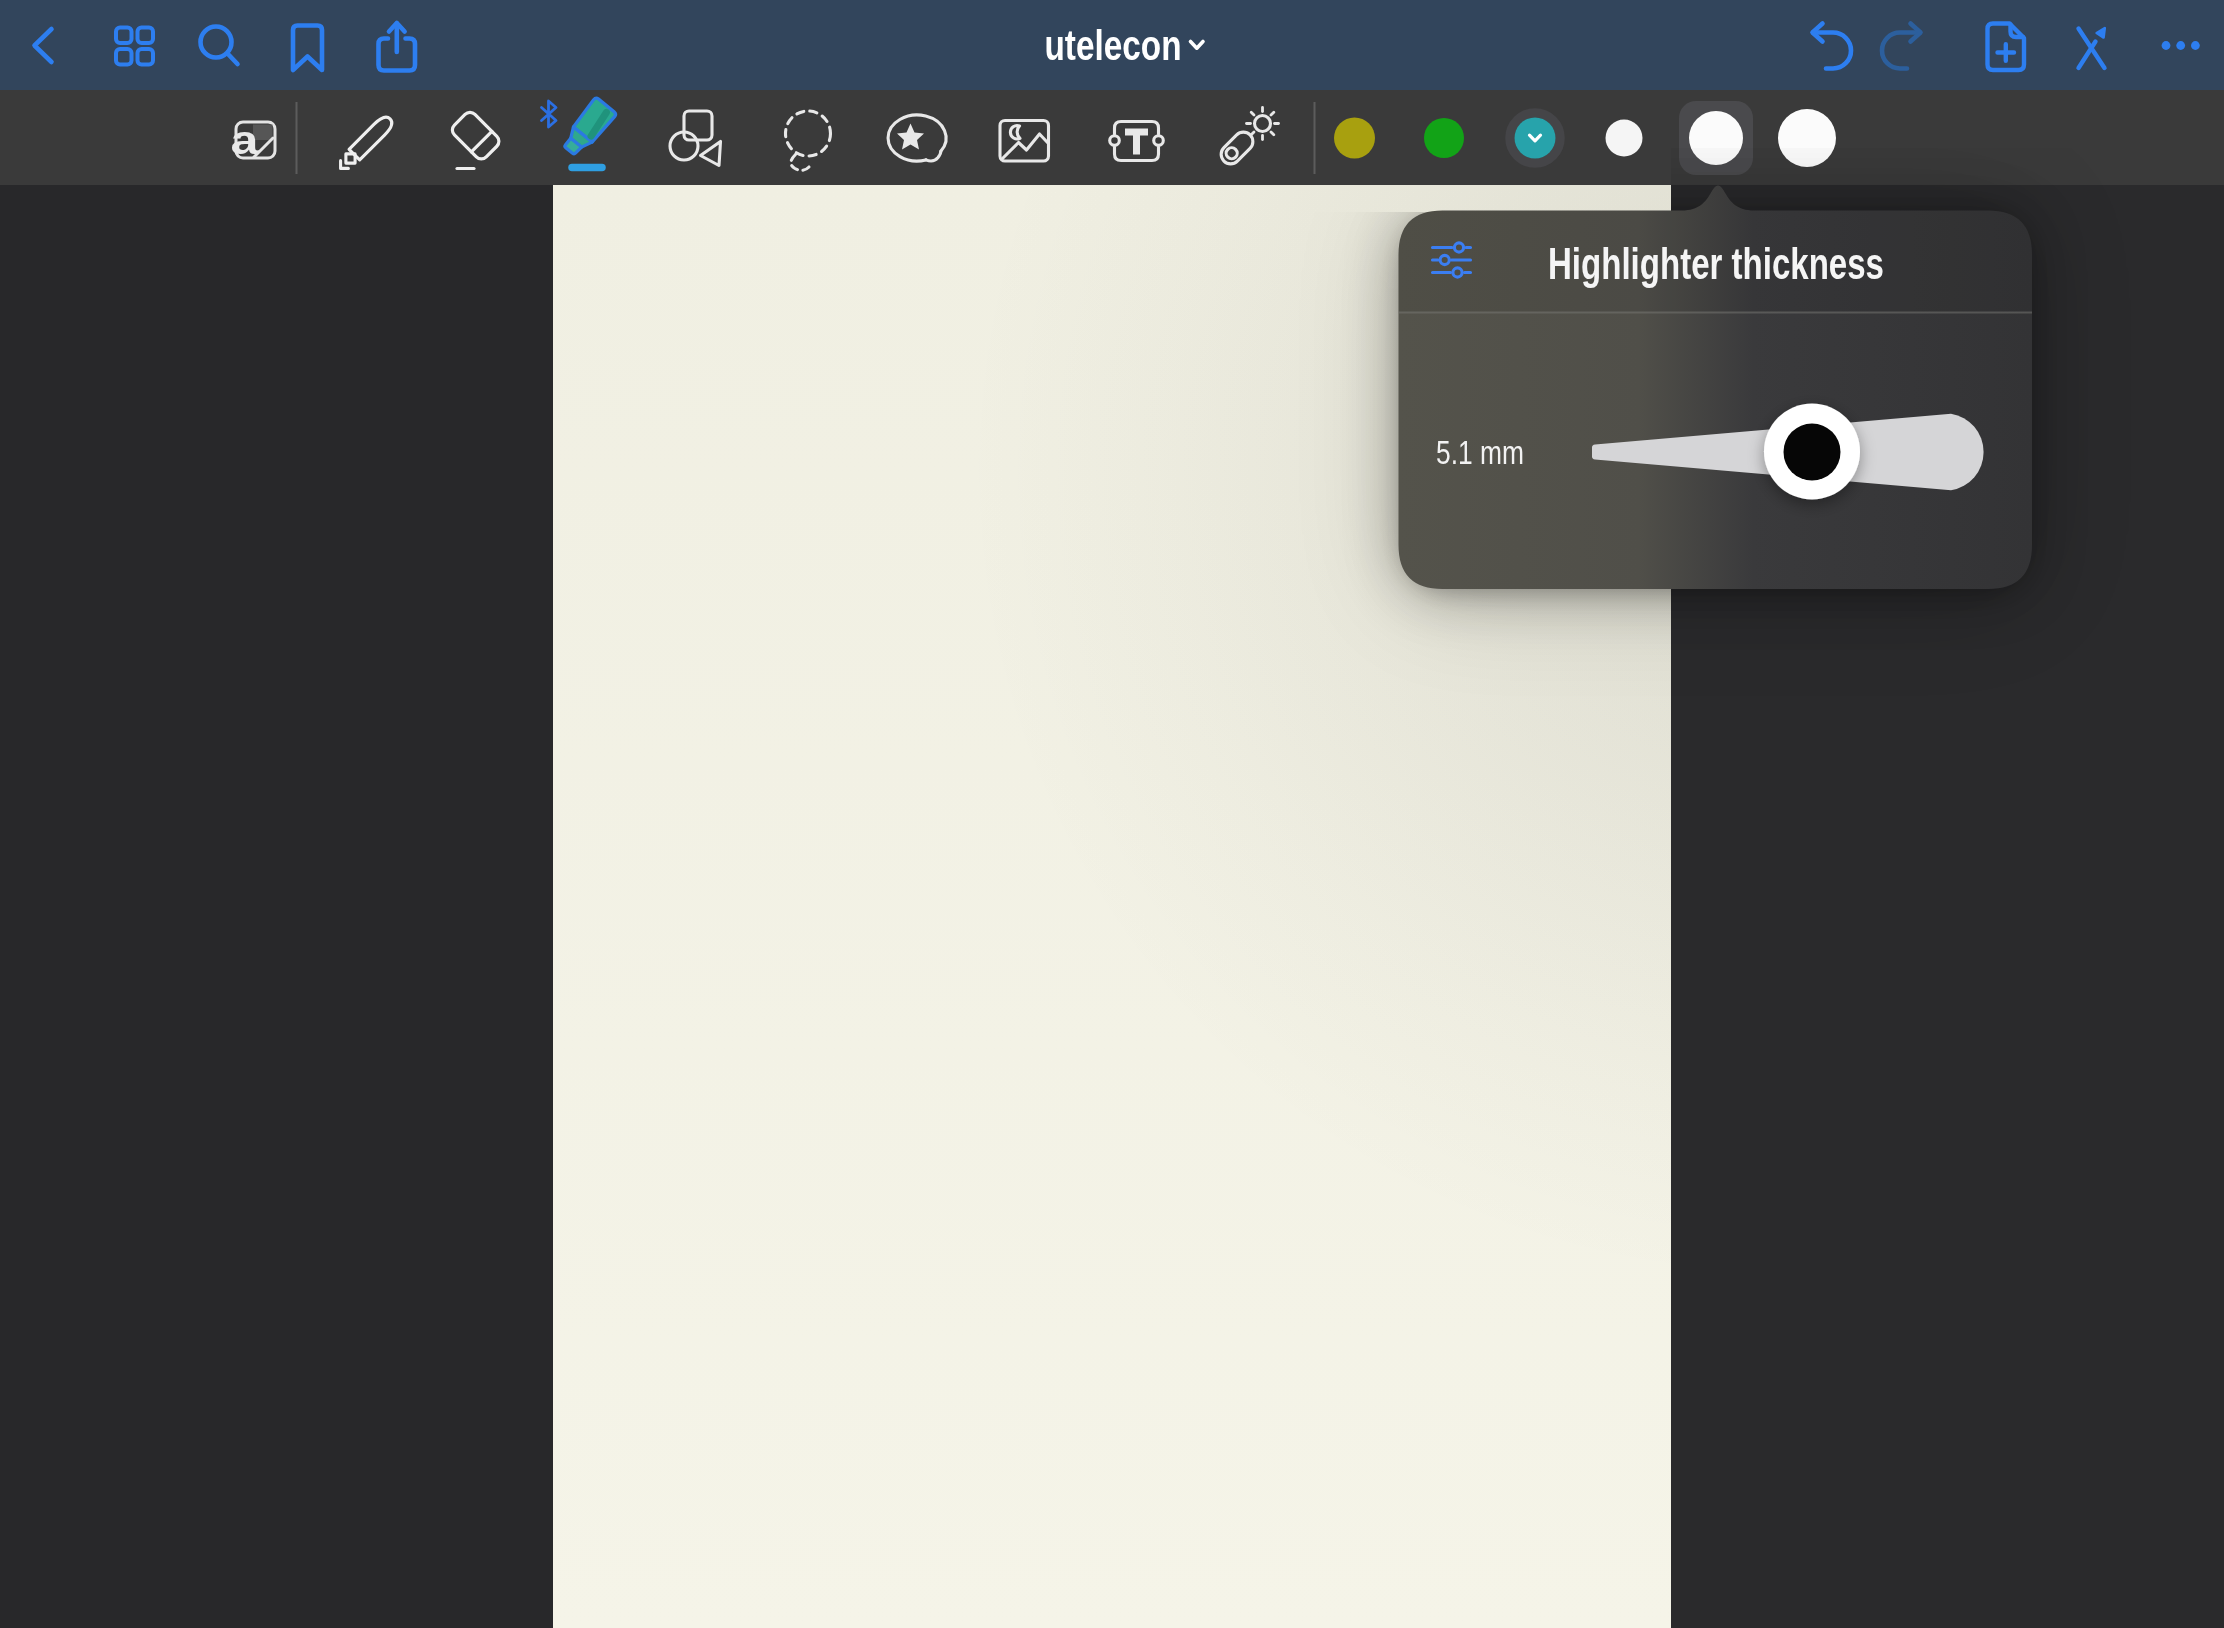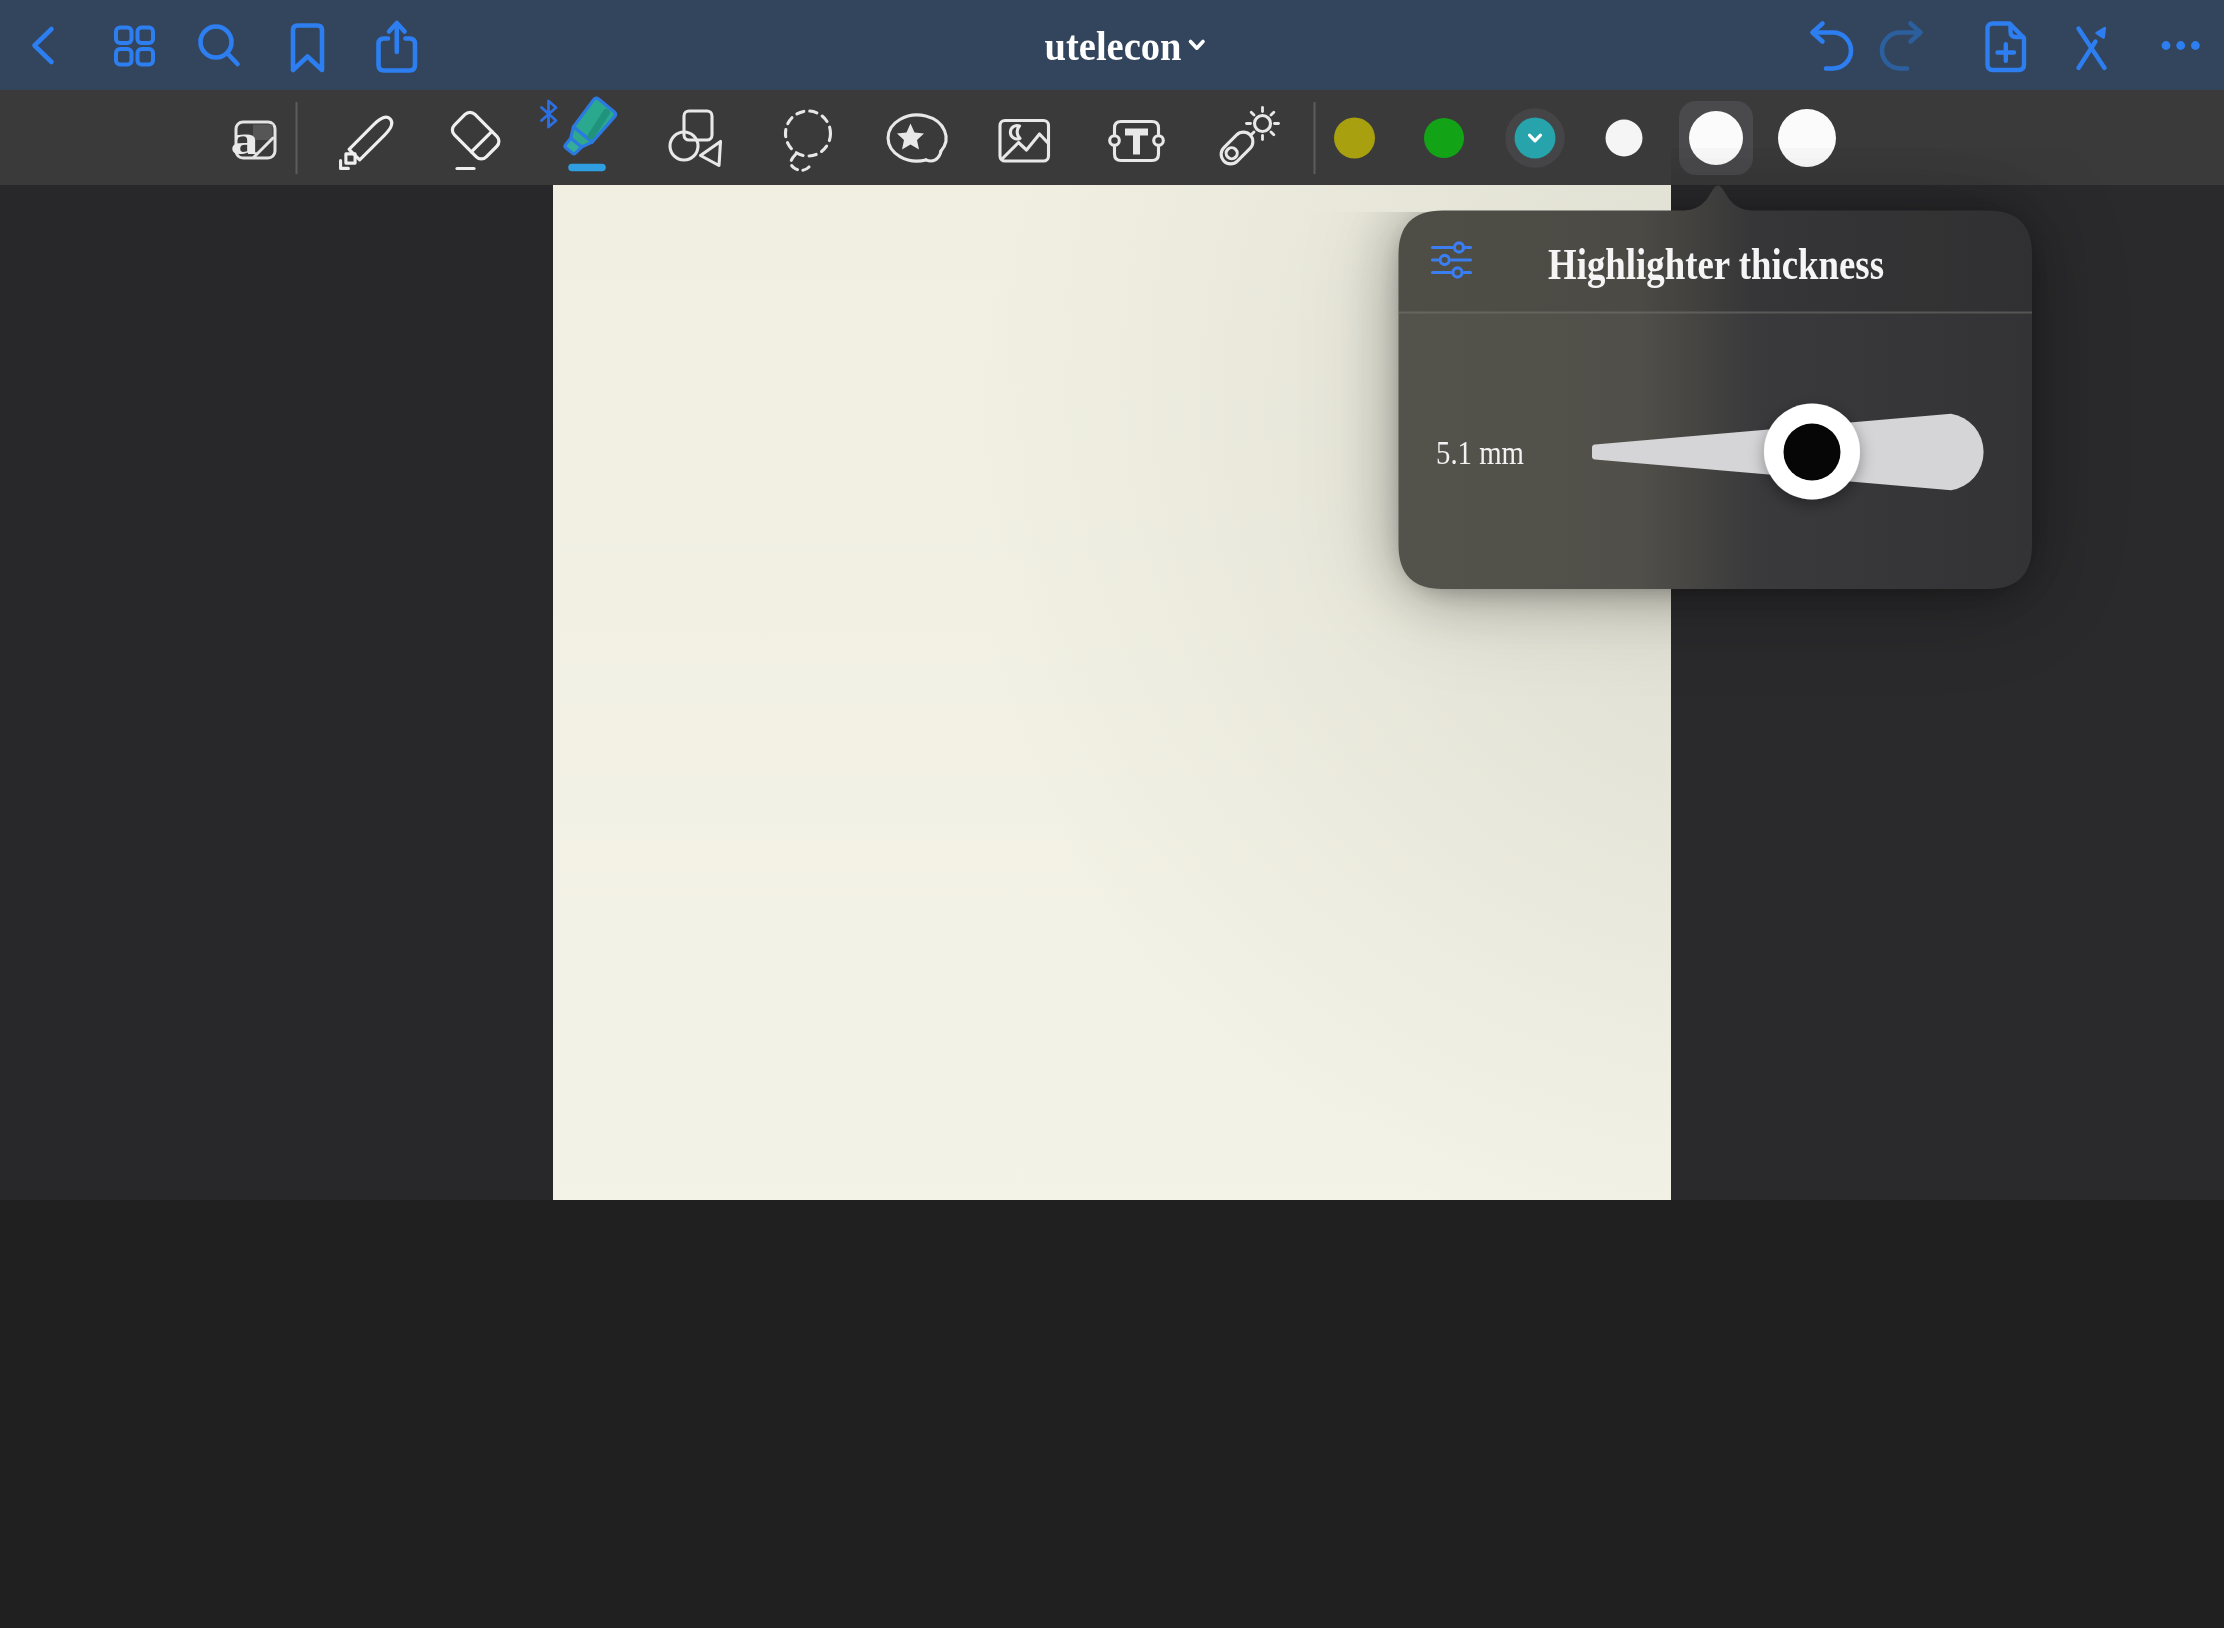--- a/index.html
+++ b/index.html
@@ -1,16 +1,16 @@
 <!DOCTYPE html>
 <html><head>
 <meta charset="utf-8">
 <style>
 html,body{margin:0;padding:0;background:#202020;}
-#stage{position:relative;width:2224px;height:1200px;overflow:hidden;font-family:Liberation Serif, serif;}
+#stage{position:relative;width:2224px;height:1628px;overflow:hidden;font-family:Liberation Sans, sans-serif;}
 svg{display:block}
 </style>
 </head>
 <body>
 <div id="stage">
 <svg width="2224" height="1628" viewBox="0 0 2224 1628">
 <defs>
 <linearGradient id="popgrad" gradientUnits="userSpaceOnUse" x1="1398" y1="0" x2="2032" y2="0">
   <stop offset="0" stop-color="#54534b"></stop>
   <stop offset="0.38" stop-color="#504f49"></stop>

